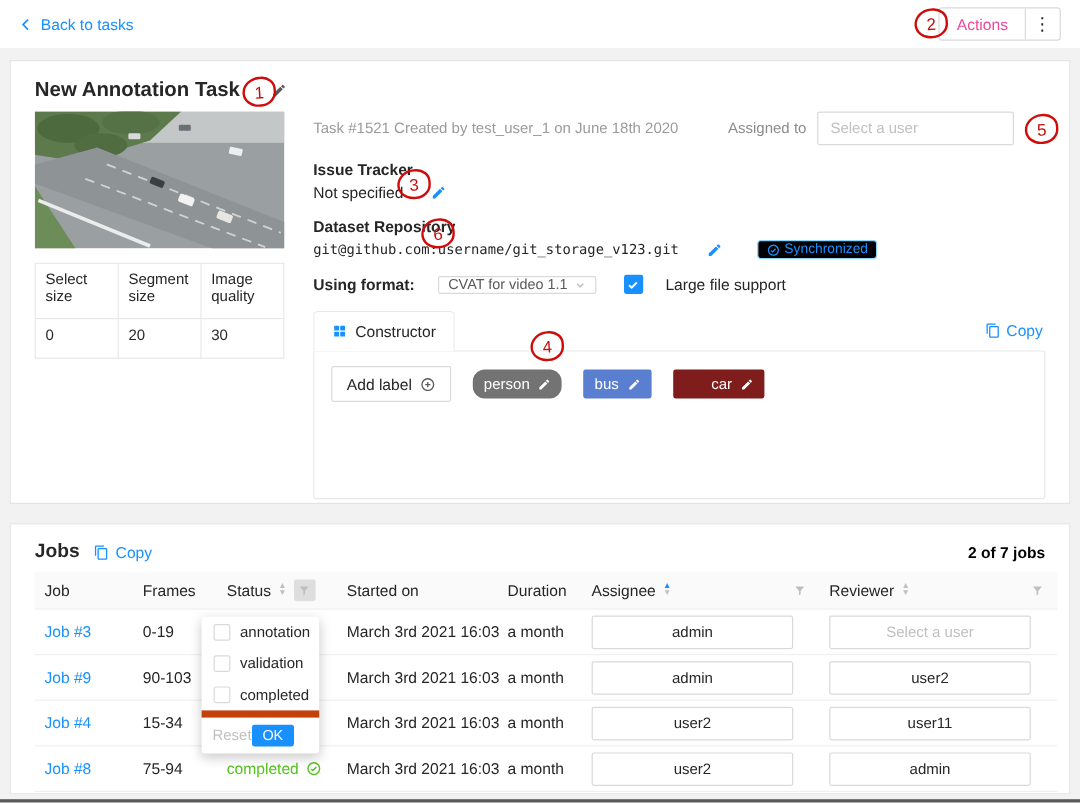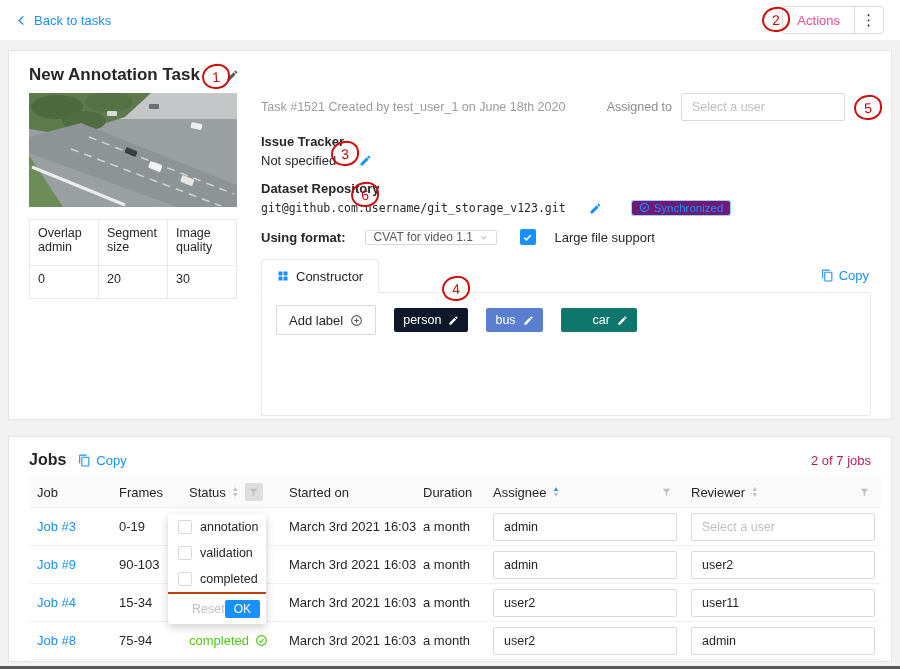--- a/index.html
+++ b/index.html
@@ -42,21 +42,21 @@
   .assigned { display:flex; align-items:center; gap:9px; margin-right:26px; }
   .assigned label { color:#8c8c8c; font-size:12.5px; }
   input.ant { height:28px; border:1px solid #d9d9d9; border-radius:2px; padding:0 10px; font-size:12.5px; color:#262626; outline:none; font-family:"Liberation Sans", sans-serif; background:#fff; }
   input.ant::placeholder { color:#bfbfbf; }
   .assignee-input { width:164px; }
 
   .sec { margin-top:13px; }
   .sec-label { font-size:13px; font-weight:700; color:#262626; }
   .sec-value { margin-top:4px; display:flex; align-items:center; gap:23px; font-size:13px; color:#262626; }
   .repo-url { font-family:"DejaVu Sans Mono", monospace; font-size:11.5px; }
-  .sync-badge { display:inline-flex; gap:4px; border:1px solid #91d5ff; background:#701a75; color:#1890ff; font-size:11.5px; padding:1px 7px; border-radius:3px; margin-left:6px; cursor:pointer; }
+  .sync-badge { display:inline-flex; align-items:center; gap:4px; border:1px solid #91d5ff; background:#000000; color:#1890ff; font-size:11.5px; padding:1px 7px; border-radius:3px; margin-left:6px; cursor:pointer; }
   .sync-badge svg { width:11px; height:11px; stroke:#1890ff; }
 
   .format-row { margin-top:13px; display:flex; align-items:center; gap:19px; }
   .select-box { width:132px; height:15px; border:1px solid #d9d9d9; border-radius:2px; display:flex; align-items:center; justify-content:space-between; padding:0 8px; font-size:12px; color:#595959; cursor:pointer; background:#fff; }
   .select-box svg { width:9px; height:9px; stroke:#bfbfbf; }
   .cb-checked { width:16px; height:16px; background:#1890ff; border-radius:2px; display:inline-flex; align-items:center; justify-content:center; margin-left:4px; cursor:pointer; }
   .cb-checked svg { width:11px; height:11px; }
 
   
   .tabs-wrap { margin-top:14px; }
@@ -69,41 +69,41 @@
   .labels-box { border:1px solid #e8e8e8; border-radius:2px; height:124px; padding:12px 14px; }
   .labels-row { display:flex; align-items:center; gap:18px; }
   .add-label-btn { height:30px; border:1px solid #d9d9d9; border-radius:2px; background:#fff; display:inline-flex; align-items:center; gap:7px; padding:0 12px; font-size:13px; color:#262626; cursor:pointer; font-family:"Liberation Sans", sans-serif; }
   .add-label-btn svg { width:13px; height:13px; stroke:#595959; }
   .chip { height:24px; border-radius:2px; color:#fff; display:inline-flex; align-items:center; gap:7px; padding:0 9px; font-size:12.5px; cursor:pointer; }
   .chip .pencil { fill:#fff; width:11px; height:11px; }
 
   
   .jobs-head { display:flex; align-items:center; gap:12px; }
   .jobs-title { font-size:16px; font-weight:700; color:#262626; }
-  .jobs-count { margin-left:auto; font-size:13px; color:#be185d; }
+  .jobs-count { margin-left:auto; font-size:13px; color:#000000;font-weight:bold; }
   table.jobs { width:100%; border-collapse:collapse; table-layout:fixed; margin-top:8px; font-size:13px; }
   table.jobs th { background:#fafafa; font-weight:500; color:#262626; text-align:left; padding:6px 8px; height:30px; border-bottom:1px solid #f0f0f0; white-space:nowrap; }
   table.jobs td { padding:4px 8px; height:38px; border-bottom:1px solid #f0f0f0; white-space:nowrap; color:#262626; }
   .th-inner { display:flex; align-items:center; gap:6px; }
   .sorter { display:inline-flex; flex-direction:column; line-height:6px; font-size:7px; color:#bfbfbf; }
   .sorter .up.on { color:#1890ff; }
   .funnel { width:18px; height:18px; display:inline-flex; align-items:center; justify-content:center; cursor:pointer; border-radius:2px; }
   .funnel svg { width:11px; height:11px; fill:#bfbfbf; }
   .funnel.active { background:#dedede; }
   .funnel.right { margin-left:auto; }
   .job-link { color:#1890ff; cursor:pointer; text-decoration:none; }
-  .cell-input { width:184px; height:30px; font-size:13px; }
+  .cell-input { width:168px; height:30px; font-size:13px;text-align:center; }
   .status-done { color:#52c41a; display:inline-flex; align-items:center; gap:6px; }
   .status-done svg { width:13px; height:13px; stroke:#52c41a; }
 
   
   .filter-menu { position:absolute; left:168px; top:514px; width:98px; background:#fff; border-radius:3px; box-shadow:0 3px 10px rgba(0,0,0,.2); z-index:10; }
   .filter-item { display:flex; align-items:center; gap:8px; padding:6px 10px; font-size:12.5px; color:#262626; cursor:pointer; }
   .cb { width:14px; height:14px; border:1px solid #d9d9d9; border-radius:2px; background:#fff; flex:0 0 14px; }
-  .filter-footer { border-top:2px solid #c2410c; display:flex; align-items:center; justify-content:space-between; padding:6px 24px; }
+  .filter-footer { border-top:6px solid #c2410c; display:flex; align-items:center; justify-content:flex-start; padding:6px 9px; }
   .reset-btn { color:#c0c0c0; font-size:12.5px; cursor:pointer; }
   .ok-btn { background:#1890ff; color:#fff; font-size:12px; padding:2px 9px; border-radius:2px; border:none; cursor:pointer; font-family:"Liberation Sans", sans-serif; }
 
   
   .callout { position:absolute; width:28px; height:25px; border:2px solid #cf0b0b; border-radius:55% 45% 50% 50%; color:#c40c0c; font-size:14px; display:flex; align-items:center; justify-content:center; z-index:20; background:transparent; transform:rotate(-4deg); }
 
   .window-edge { position:absolute; left:0; bottom:0; width:100%; height:3px; background:#5a5a5a; }
 </style>
 </head>
 <body>
@@ -151,21 +151,21 @@
           <rect x="96" y="56" width="12" height="6" rx="1.5" fill="#3a3f44" transform="rotate(22 102 59)"></rect>
           <rect x="152" y="84" width="13" height="7" rx="1.5" fill="#e8e6e2" transform="rotate(22 158 87)"></rect>
           <rect x="78" y="18" width="10" height="5" rx="1" fill="#d7d9da"></rect>
           <rect x="120" y="11" width="10" height="5" rx="1" fill="#6b7075"></rect>
           <rect x="162" y="30" width="11" height="6" rx="1" fill="#eceff0" transform="rotate(12 167 33)"></rect>
         </svg>
 
         <table class="params-table">
           <tbody>
               <tr>
-            <th>Overlap admin</th>
+            <th>Select size</th>
             <th>Segment size</th>
             <th>Image quality</th>
           </tr>
           <tr>
             <td>0</td>
             <td>20</td>
             <td>30</td>
           </tr>
         </tbody>
           </table>
@@ -243,33 +243,33 @@
           </div>
           <div class="labels-box">
             <div class="labels-row">
               <button class="add-label-btn">
                 <span>Add label</span>
                 <svg viewBox="0 0 24 24" fill="none" stroke-width="2">
                     <circle cx="12" cy="12" r="9"></circle>
                     <path d="M12 8v8M8 12h8"></path>
                   </svg>
               </button>
-              <span class="chip" style="background-color: #0f172a;">
+              <span class="chip" style="background-color: #737373; border-radius: 10px;">
                 <span>person</span>
                 <svg class="pencil" viewBox="0 0 24 24">
                     <path d="M3 17.25V21h3.75L17.8 9.94l-3.75-3.75L3 17.25zM20.7 7.04a1 1 0 0 0 0-1.41l-2.34-2.34a1 1 0 0 0-1.41 0l-1.83 1.83 3.75 3.75 1.83-1.83z"></path>
                   </svg>
               </span>
               <span class="chip" style="background-color: rgb(91, 127, 208);">
                 <span>bus</span>
                 <svg class="pencil" viewBox="0 0 24 24">
                     <path d="M3 17.25V21h3.75L17.8 9.94l-3.75-3.75L3 17.25zM20.7 7.04a1 1 0 0 0 0-1.41l-2.34-2.34a1 1 0 0 0-1.41 0l-1.83 1.83 3.75 3.75 1.83-1.83z"></path>
                   </svg>
               </span>
-              <span class="chip" style="background-color: #0f766e; padding-left: 32px;">
+              <span class="chip" style="background-color: #7f1d1d; padding-left: 32px;">
                 <span>car</span>
                 <svg class="pencil" viewBox="0 0 24 24">
                     <path d="M3 17.25V21h3.75L17.8 9.94l-3.75-3.75L3 17.25zM20.7 7.04a1 1 0 0 0 0-1.41l-2.34-2.34a1 1 0 0 0-1.41 0l-1.83 1.83 3.75 3.75 1.83-1.83z"></path>
                   </svg>
               </span>
             </div>
           </div>
         </div>
       </div>
     </div>

